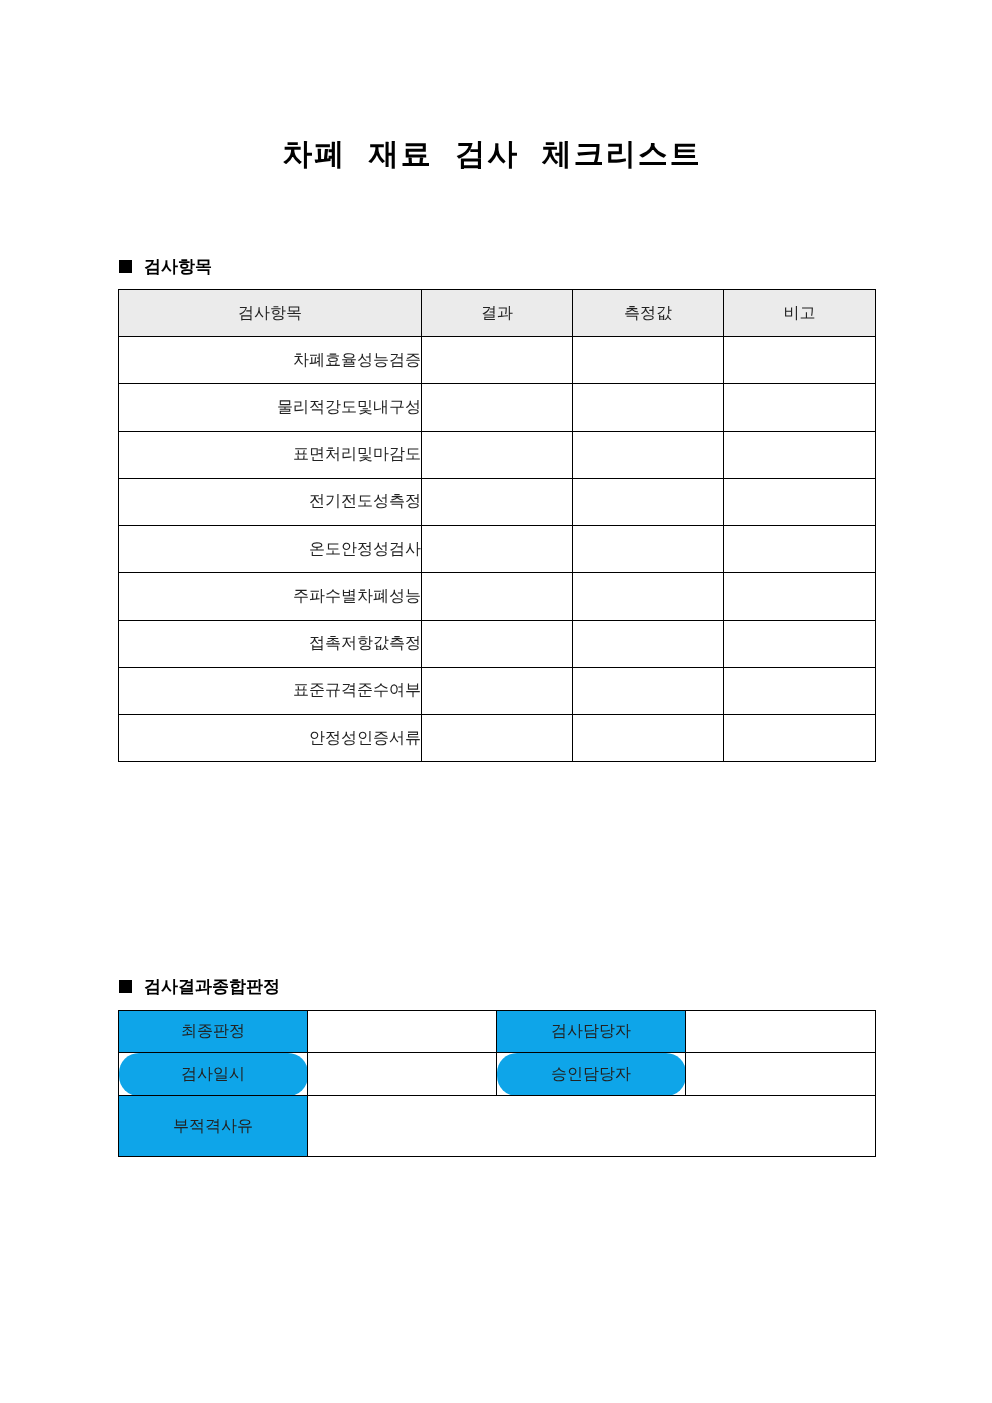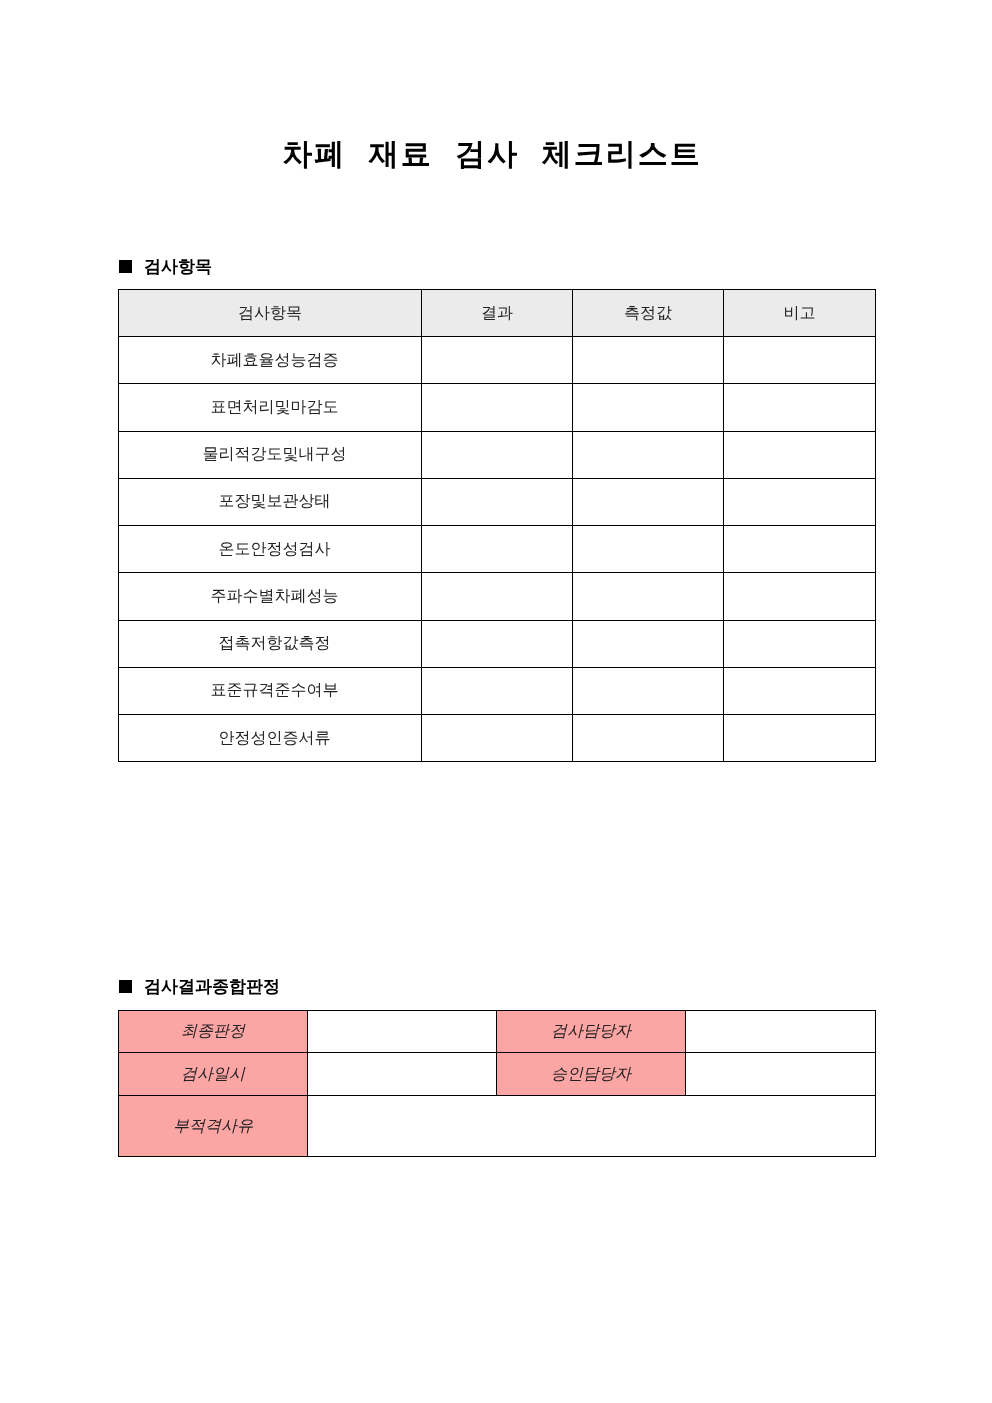--- a/index.html
+++ b/index.html
@@ -53,31 +53,30 @@
     .inspect-table { top: 289px; }
     .inspect-table th {
       background: #ebebeb;
       height: 47px;
       text-align: center;
     }
     .inspect-table td {
       height: 47.25px;
     }
     .inspect-table td.item {
-      text-align: center;
+      text-align: right;
       padding-left: 9px;
     }
     .summary-table { top: 1010px; }
     .summary-table td.label {
-      background: #fca5a5;
+      background: #0ea5e9;
       text-align: center;
-      font-style: italic;
     }
     .summary-table tr.r1 td { height: 42px; }
-    .summary-table tr.r2 td { height: 43px; }
+    .summary-table tr.r2 td { height: 43px; border-radius: 20px; }
     .summary-table tr.r3 td { height: 61px; }
   </style>
 </head>
 <body>
 
 <div class="title">차폐 재료 검사 체크리스트</div>
 
 <div class="section-heading" style="top:255px;">
   <span class="square"></span>
   <span>검사항목</span>
@@ -99,33 +98,33 @@
     </tr>
   </thead>
   <tbody>
     <tr>
       <td class="item">차폐효율성능검증</td>
       <td></td>
       <td></td>
       <td></td>
     </tr>
     <tr>
+      <td class="item">물리적강도및내구성</td>
+      <td></td>
+      <td></td>
+      <td></td>
+    </tr>
+    <tr>
       <td class="item">표면처리및마감도</td>
       <td></td>
       <td></td>
       <td></td>
     </tr>
     <tr>
-      <td class="item">물리적강도및내구성</td>
-      <td></td>
-      <td></td>
-      <td></td>
-    </tr>
-    <tr>
-      <td class="item">포장및보관상태</td>
+      <td class="item">전기전도성측정</td>
       <td></td>
       <td></td>
       <td></td>
     </tr>
     <tr>
       <td class="item">온도안정성검사</td>
       <td></td>
       <td></td>
       <td></td>
     </tr>

